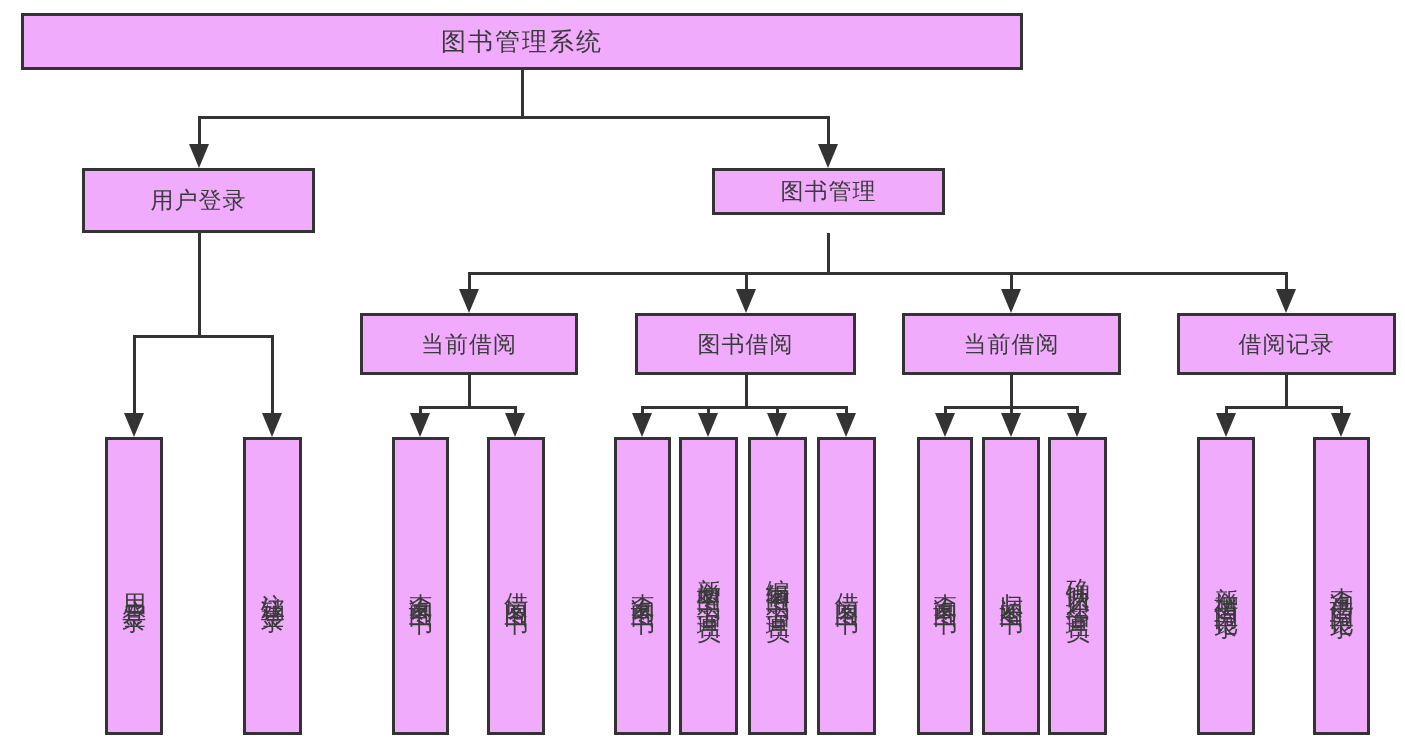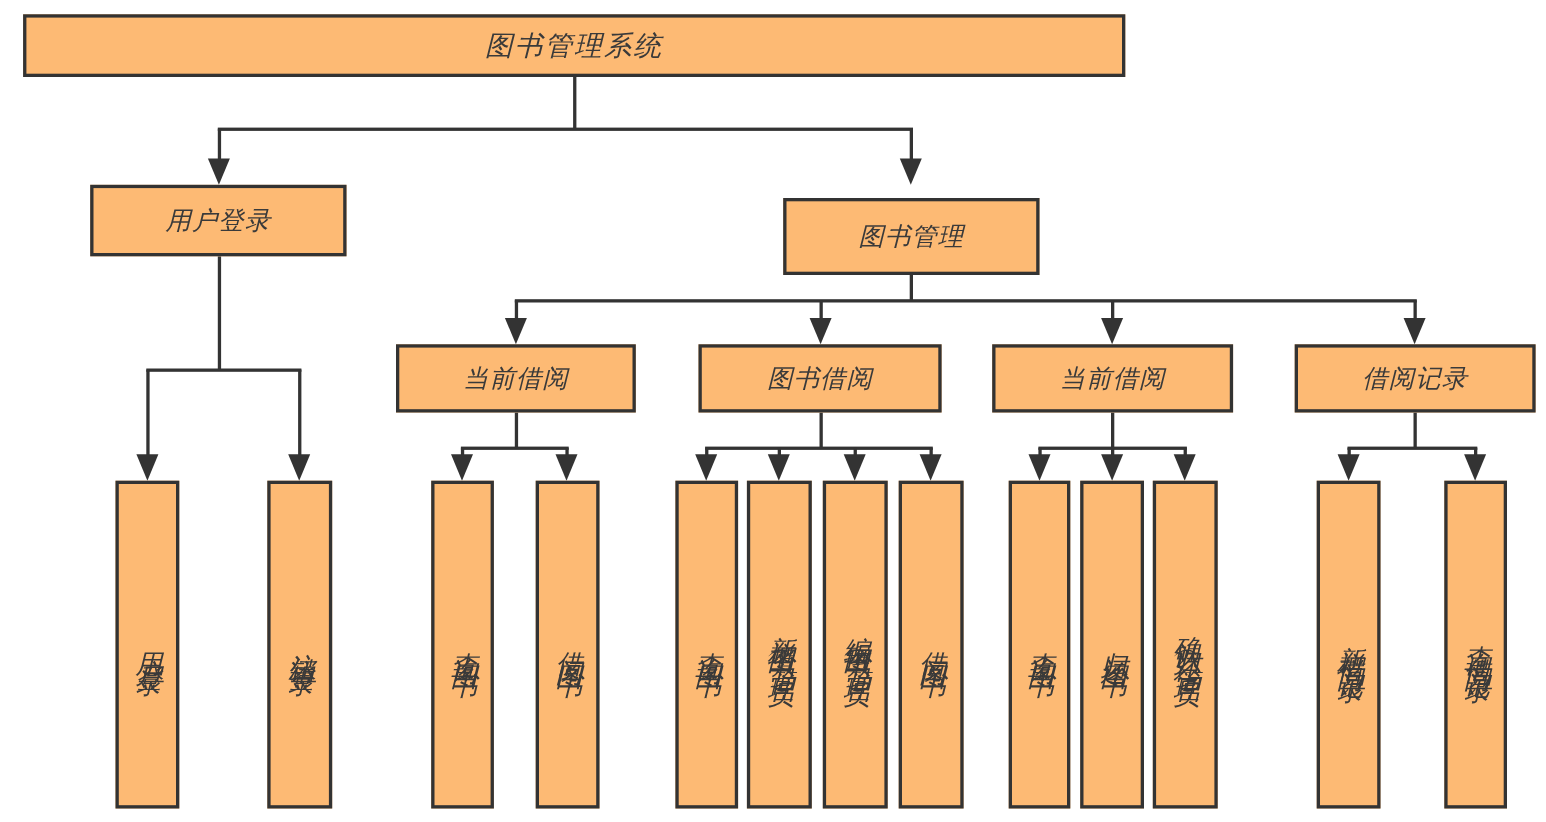--- a/index.html
+++ b/index.html
@@ -1,19 +1,19 @@
 <!DOCTYPE html>
 <html style="--line: #333333; --ink: #3a3a3a; --wm: #b0b0b0;"><head>
 <meta charset="utf-8">
 <style>
   html,body{margin:0;padding:0;background:#fff;}
   .canvas{position:relative;width:1405px;height:747px;background:#fff;overflow:hidden;
           font-family:"Liberation Sans",sans-serif;color:var(--ink,#3a3a3a);}
   .node{position:absolute;box-sizing:border-box;border:3px solid var(--line,#333);
-        background:#fdba74;display:flex;align-items:center;justify-content:center;text-align:center;font-style:italic;}
+        background:#f0abfc;display:flex;align-items:center;justify-content:center;text-align:center;}
   .h1{font-size:25px;letter-spacing:2px;}
   .h2{font-size:23px;letter-spacing:1px;}
   .leaf{font-size:24px;}
   .leaf .lbl{writing-mode:vertical-rl;text-orientation:mixed;letter-spacing:6px;line-height:1.1;}
   .stem,.rail{position:absolute;background:var(--line,#333);}
   .ahead{position:absolute;width:0;height:0;
          border-left:10px solid transparent;border-right:10px solid transparent;
          border-top:24px solid var(--line,#333);}
   .watermark{position:absolute;left:1183px;top:711px;width:222px;font-size:20px;
              color:var(--wm,#b0b0b0);z-index:5;white-space:nowrap;letter-spacing:1px;}
@@ -78,21 +78,21 @@
       <div class="ahead" style="left: 1331px; top: 413px;"></div>
     </div>
 
   <div class="node h1" style="left:21px;top:13px;width:1002px;height:57px;">
     <span class="lbl">图书管理系统</span>
   </div>
 
   <div class="node h2" style="left:82px;top:168px;width:233px;height:65px;">
     <span class="lbl">用户登录</span>
   </div>
-  <div class="node h2" style="left:712px;top:180px;width:233px;height:70px;align-items:center;">
+  <div class="node h2" style="left:712px;top:168px;width:233px;height:47px;align-items:center;">
     <span class="lbl">图书管理</span>
   </div>
 
   <div class="node h2" style="left:360px;top:313px;width:218px;height:62px;">
     <span class="lbl">当前借阅</span>
   </div>
   <div class="node h2" style="left:902px;top:313px;width:219px;height:62px;">
     <span class="lbl">当前借阅</span>
   </div>
   <div class="node h2" style="left:635px;top:313px;width:221px;height:62px;">

